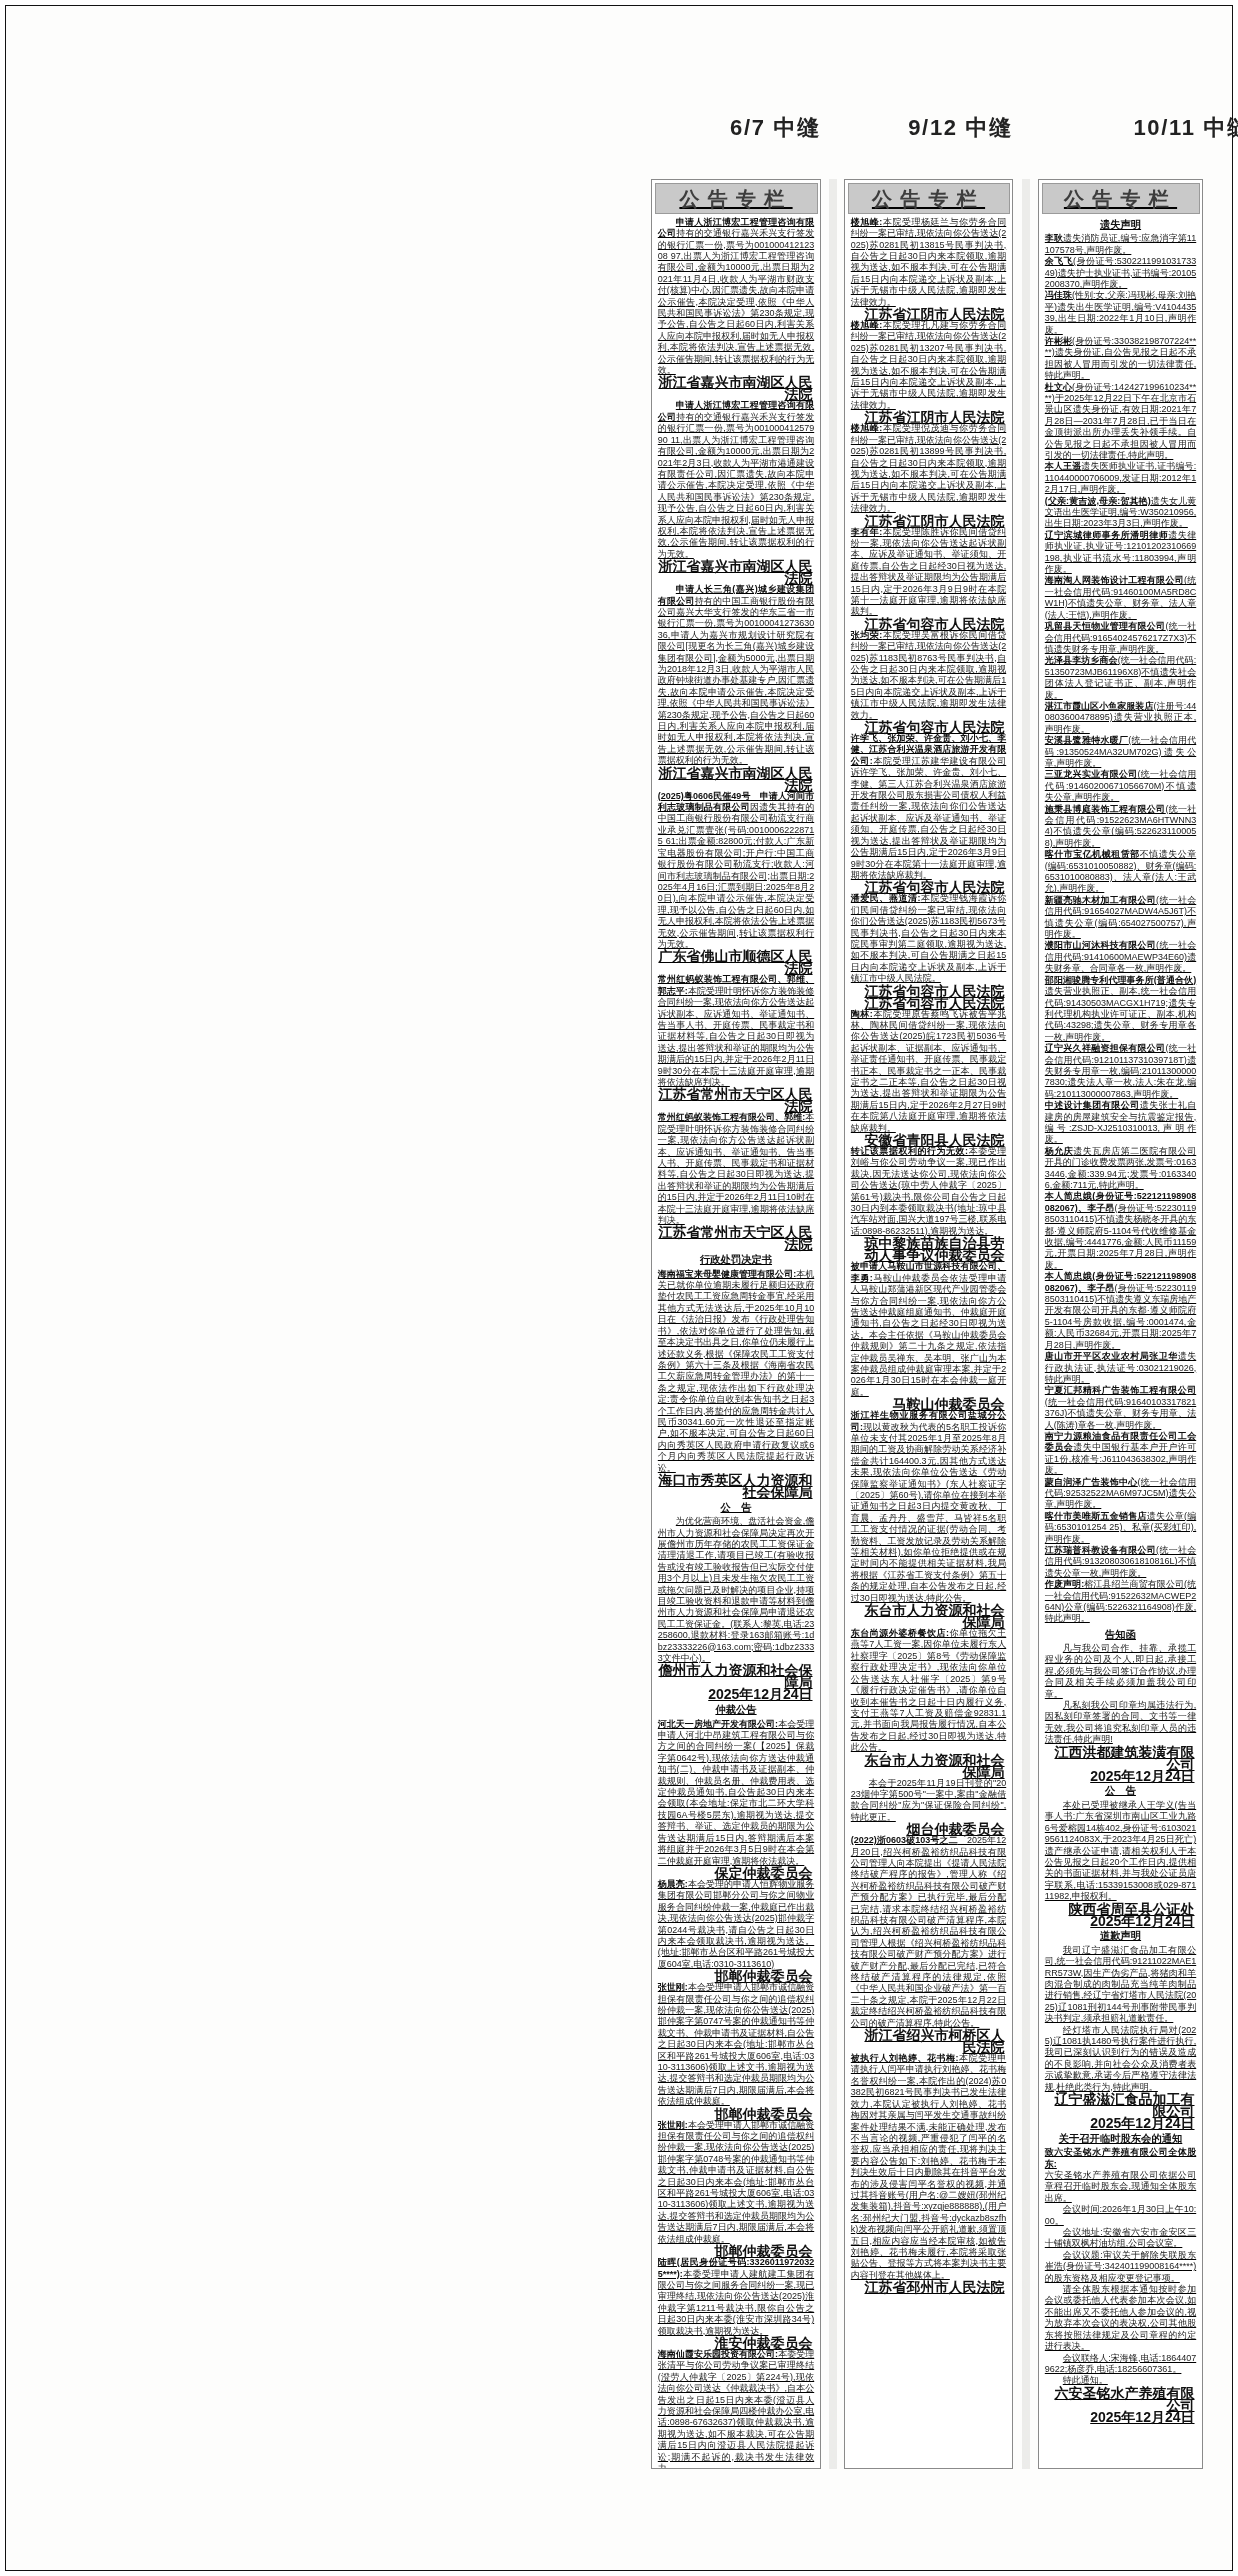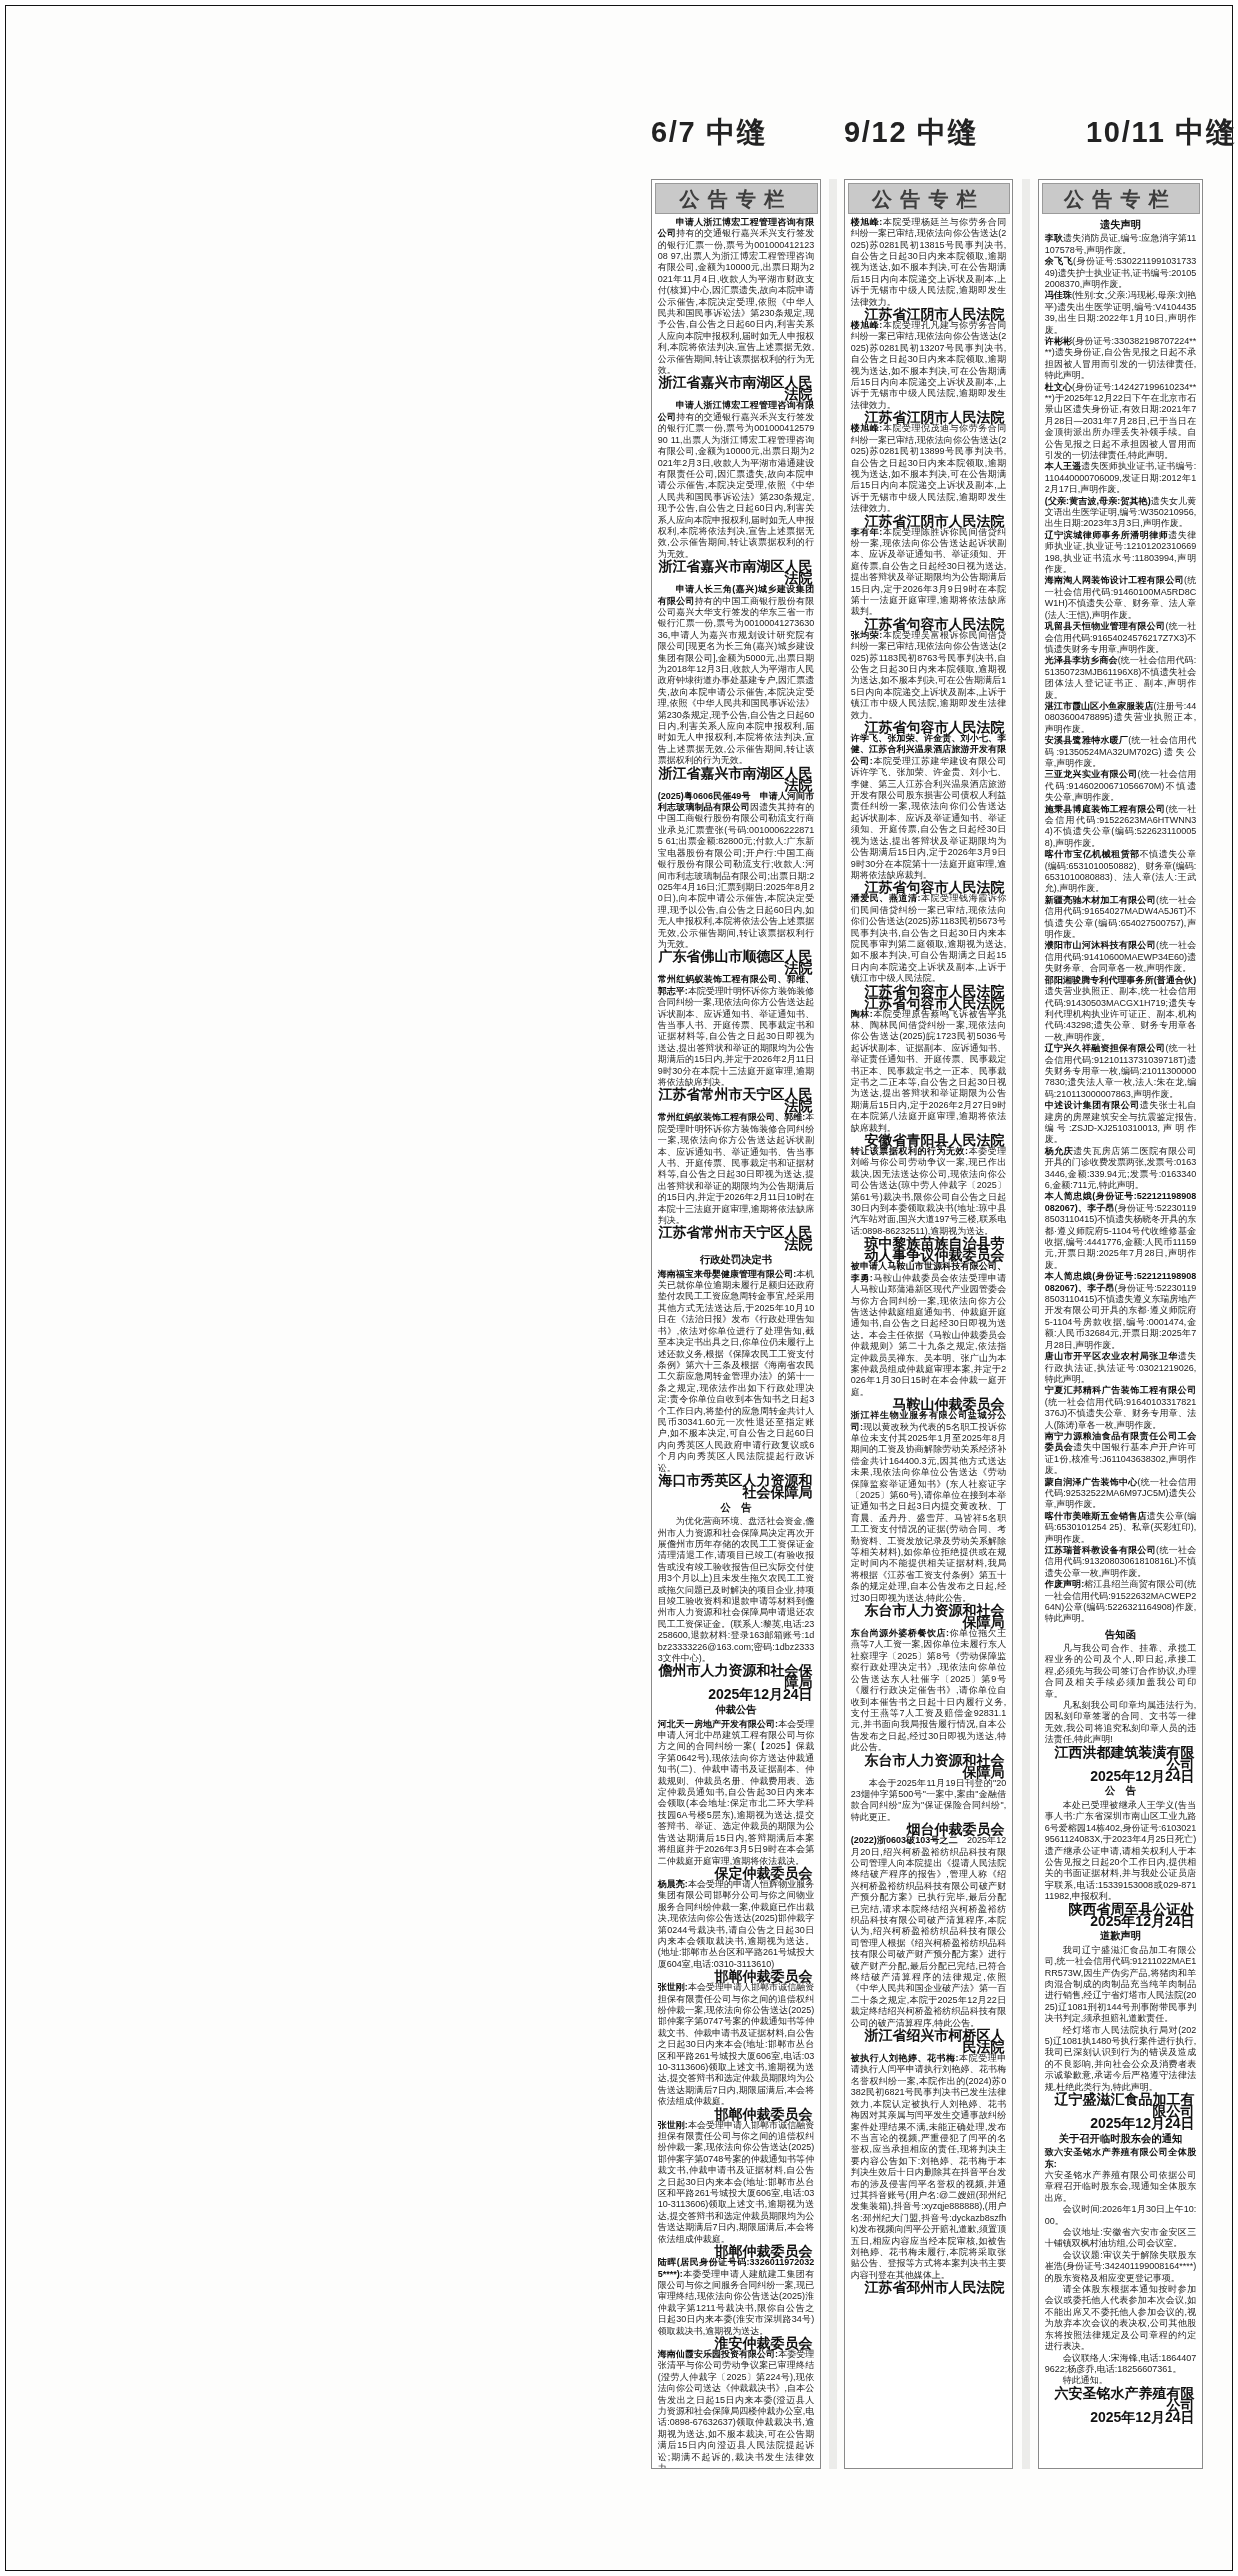--- a/index.html
+++ b/index.html
@@ -1,24 +1,24 @@
 <!DOCTYPE html>
 <html style="font-size:13.2px"><head>
 <meta charset="utf-8">
 <style>
   * { margin:0; padding:0; box-sizing:border-box; }
   html,body { width:1238px; height:2576px; background:#ffffff;
     font-family:"Liberation Sans","DejaVu Sans",sans-serif; }
   .sheet { position:absolute; left:5px; top:5px; right:5px; bottom:5px;
     border:1.7px solid #111; background:#fdfdfc; }
-  .col-title { position:absolute; top:107px; height:28px; text-align:left;
-    font-size:29px; font-weight:bold; color:#222; letter-spacing:1.7px; }
+  .col-title { position:absolute; top:107px; height:28px; text-align:right;
+    font-size:22px; font-weight:bold; color:#222; letter-spacing:1.7px; }
   .gutter-band { position:absolute; top:173px; height:2290px; width:8.3px; background:#ececea; }
   .col-box { position:absolute; top:173px; height:2290px; border:0.8px solid #8a8a8a;
-    background:#fff; overflow:hidden; padding:2.5px; }
+    background:#fff; overflow:hidden; padding:2.5px;text-decoration:underline; }
   .panel-header { background:#c9c9c9; border:0.8px solid #9a9a9a; text-align:center;
     font-size:20px; font-weight:bold; color:#3d3d3d; letter-spacing:8.3px;
     line-height:30px; height:31px; margin-bottom:3.3px; }
   .col-body { padding:0 3.3px; }
   .notice p { text-align:justify; font-size:9px; line-height:11.4px; color:#1b1b1b;
     word-break:break-all; }
   .notice p.ind { text-indent:2em; }
   .sec-head { text-align:center; font-weight:bold; font-size:10.3px; line-height:15.7px;
     color:#111; margin:1.7px 0 0.8px 0; }
   .sign { text-align:right; font-weight:bold; font-size:14px; line-height:12px;

